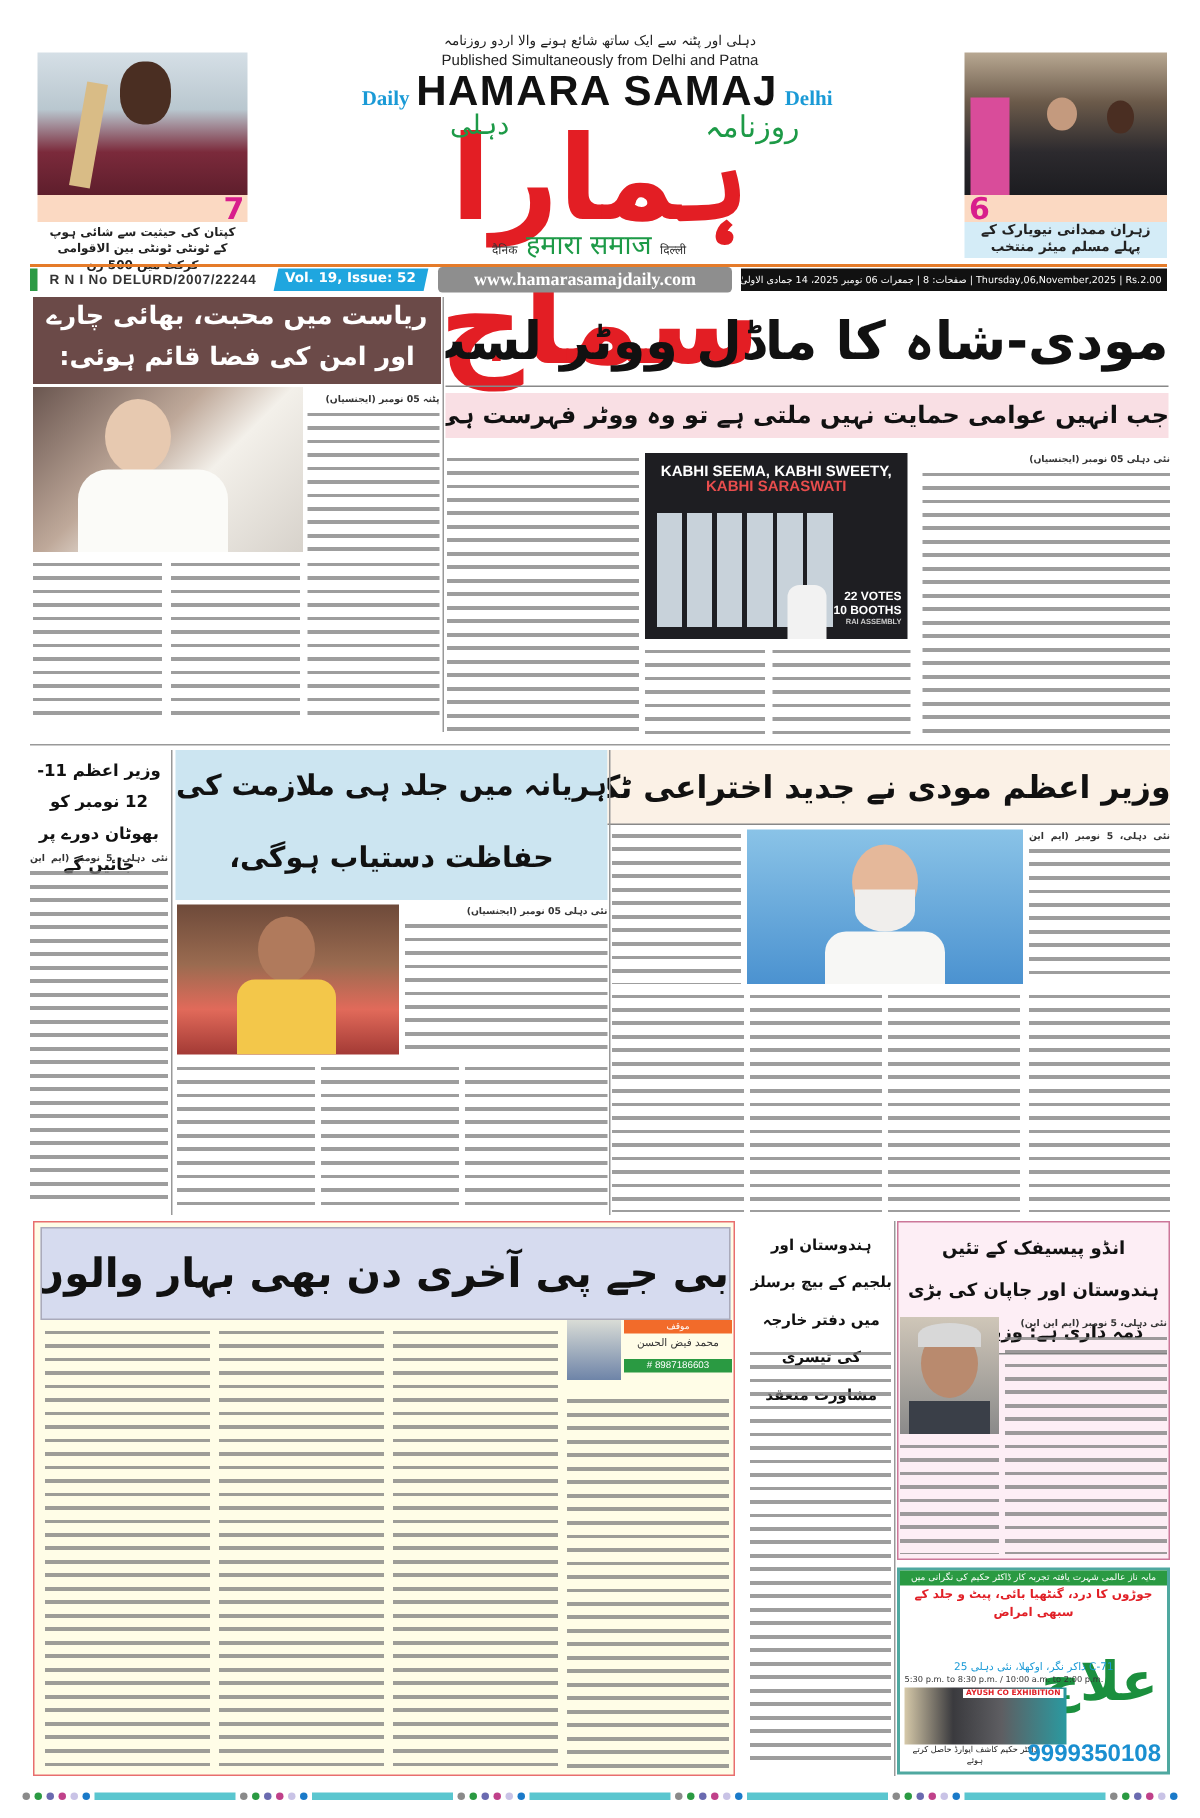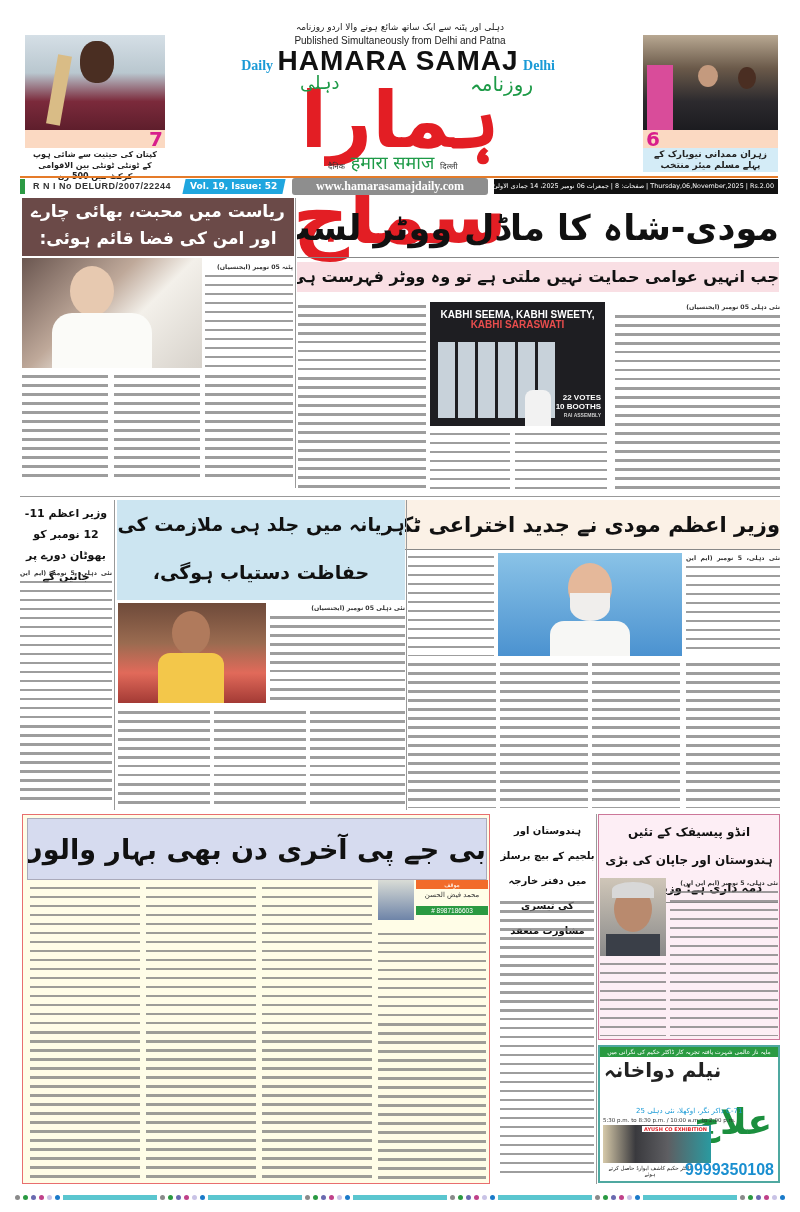--- a/index.html
+++ b/index.html
@@ -218,21 +218,21 @@
   <div style="position:absolute;left:6px;top:56px;width:54px;height:22px;background:#3a3f48"></div>
 </div>
 <div class="abs" style="left:670px;top:878px;width:108px;height:158px">
   <div class="col-text" style="height:10px;font-weight:bold">نئی دہلی، 5 نومبر (ایم این این)</div>
   <div class="fake-lines" style="height:148px"></div>
 </div>
 <div class="abs fake-lines" style="left:600px;top:960px;width:66px;height:76px"></div>
 
 <div class="abs" id="ad">
   <div class="top">مایہ ناز عالمی شہرت یافتہ تجربہ کار ڈاکٹر حکیم کی نگرانی میں</div>
-  <div class="name">نیلم دواخانہ</div>
+  <div class="red">جوڑوں کا درد، گنٹھیا بائی، پیٹ و جلد کے سبھی امراض</div>
   <div class="ilaj urdu">علاج</div>
   <div class="addr urdu">C-71 ذاکر نگر، اوکھلا، نئی دہلی 25</div>
   <div class="hours">5:30 p.m. to 8:30 p.m. / 10:00 a.m. to 2:00 p.m.</div>
   <div style="position:absolute;left:3px;top:78px;width:108px;height:38px;background:linear-gradient(90deg,#d6c9a9,#3a3a3e 30%,#5e5e62 60%,#2a9aa0)">
     <div style="position:absolute;right:2px;top:1px;background:#fff;color:#e11f26;font-size:5px;font-weight:bold;padding:0 2px">AYUSH CO EXHIBITION</div>
   </div>
   <div class="cap">ڈاکٹر حکیم کاشف ایوارڈ حاصل کرتے ہوئے</div>
   <div class="phone">9999350108</div>
 </div>
 

